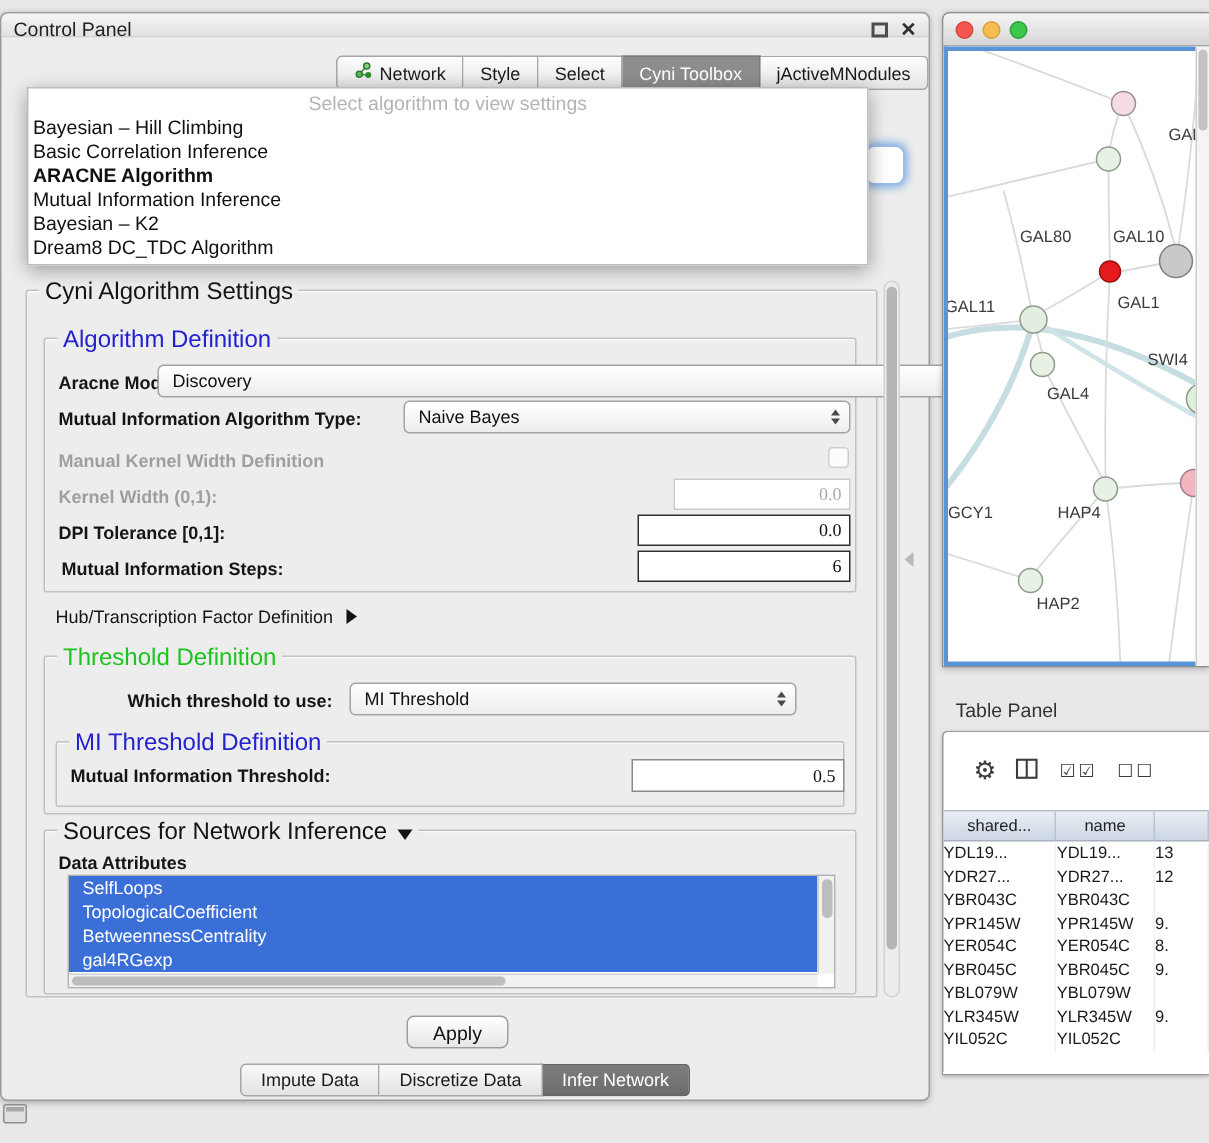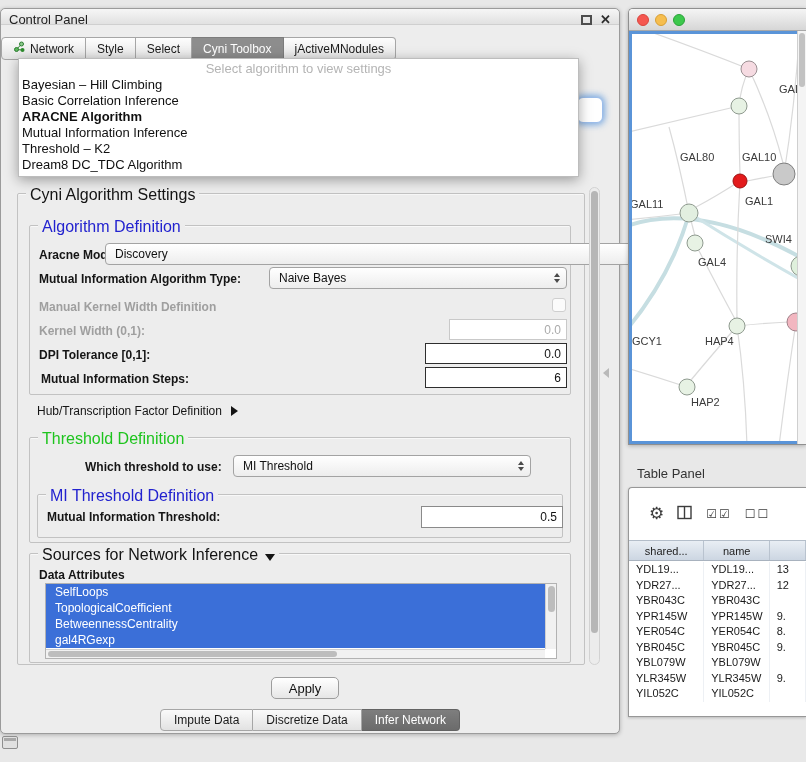--- a/index.html
+++ b/index.html
@@ -9,21 +9,21 @@
   
   .cp-window{position:absolute;left:0;top:8px;width:620px;height:726px;background:#ededed;
     border:1px solid #9b9b9b;border-radius:5px;box-shadow:0 1px 4px rgba(0,0,0,.25)}
   .cp-titlebar{position:absolute;left:0;top:0;right:0;height:16px;background:linear-gradient(#f6f6f6,#e1e1e1);
     border-bottom:1px solid #cfcfcf;border-radius:5px 5px 0 0}
   .cp-title{position:absolute;left:8px;top:3px;font-size:13px;color:#222}
   .tb-icons{position:absolute;right:8px;top:4px;display:flex;gap:8px;align-items:center}
   .float-ic{width:11px;height:10px;border:2px solid #4d4d4d;display:inline-block}
   .close-ic{font-size:13px;font-weight:bold;color:#2e2e2e;line-height:13px}
 
-  .cp-tabs{position:absolute;left:0;top:28px;width:100%;display:flex;justify-content:flex-start}
+  .cp-tabs{position:absolute;left:0;top:28px;width:100%;display:flex;justify-content:flex-end}
   .tab{height:23px;padding:0 11px;font-size:12px;color:#1a1a1a;background:linear-gradient(#fdfdfd,#e4e4e4);
     border:1px solid #a6a6a6;border-left:none;display:flex;align-items:center;gap:5px;white-space:nowrap}
   .tab:first-child{border-left:1px solid #a6a6a6;border-radius:4px 0 0 4px}
   .tab:last-child{border-radius:0 4px 4px 0}
   .tab.sel{background:#8d8d8d;color:#fff;border-color:#7c7c7c}
 
   .help-btn{position:absolute;left:576px;top:88px;width:26px;height:26px;background:#fff;
     border:1px solid #9cbdea;border-radius:6px;box-shadow:0 0 6px 2px rgba(90,150,220,.75);z-index:5}
 
   .popup{position:absolute;left:17px;top:49px;width:561px;background:#fff;border:1px solid #bdbdbd;
@@ -41,21 +41,21 @@
   .lbl.dis{color:#9f9f9f}
   .plain{font-weight:normal}
 
   .combo{position:absolute;display:flex;align-items:center;height:22px;background:linear-gradient(#ffffff,#ededed);
     border:1px solid #a3a3a3;border-radius:4px;padding-left:9px;font-size:12px;color:#111}
   .combo-arr{margin-left:auto;margin-right:6px;display:flex;flex-direction:column;gap:2px;align-items:center}
   .tu{width:0;height:0;border-left:3.5px solid transparent;border-right:3.5px solid transparent;border-bottom:4.5px solid #4a4a4a}
   .td{width:0;height:0;border-left:3.5px solid transparent;border-right:3.5px solid transparent;border-top:4.5px solid #4a4a4a}
 
   .field{position:absolute;height:21px;background:#fff;border:1px solid #2e2e2e;text-align:right;
-    padding:0 5px;font-size:12px;color:#111;font-family:Liberation Sans, sans-serif}
+    padding:0 5px;font-size:12px;color:#111;font-family:Liberation Serif, serif}
   .field.mid{border-color:#8a8a8a}
   .field.dis{border-color:#c9c9c9;color:#ababab}
   .chk{position:absolute;width:14px;height:14px;background:#fbfbfb;border:1px solid #cfcfcf;border-radius:3px}
 
   .hub{position:absolute;display:flex;align-items:center}
   .tri-r{width:0;height:0;border-top:5px solid transparent;border-bottom:5px solid transparent;
     border-left:7px solid #141414;display:inline-block;margin-left:9px}
   .tri-d{width:0;height:0;border-left:5px solid transparent;border-right:5px solid transparent;
     border-top:7px solid #141414;display:inline-block;margin-left:7px;vertical-align:-1px}
 
@@ -106,21 +106,21 @@
     border-right:none;border-radius:4px 0 0 0;overflow:hidden;box-shadow:0 1px 3px rgba(0,0,0,.2)}
   .tp-toolbar{height:52px;display:flex;align-items:center;gap:13px;padding-left:20px}
   .ticon{font-size:17px;color:#3c3c3c;line-height:18px}
   .ticon.small{font-size:12px;letter-spacing:2px}
   .tp-head{position:absolute;left:0;top:52px;right:0;height:21px;background:linear-gradient(#e9eef4,#ccd6e2);
     border-top:1px solid #b3bdc9;border-bottom:1px solid #a8b2be;display:flex}
   .tp-col{border-right:1px solid #b9c3cf;font-size:11px;display:flex;align-items:center;justify-content:center;
     color:#222;overflow:hidden;white-space:nowrap}
   .tp-rows{position:absolute;left:0;top:74px;right:0;bottom:0;overflow:hidden}
   .tp-row{display:flex;height:15.5px;line-height:15.5px;font-size:11px;color:#1a1a1a}
-  .tp-cell{padding-left:7px;border-right:1px solid #edf0f4;white-space:nowrap;overflow:hidden}
+  .tp-cell{border-right:1px solid #edf0f4;white-space:nowrap;overflow:hidden}
 
   .dock-icon{position:absolute;left:2px;top:736px;width:16px;height:13px;border:1px solid #8e8e8e;
     background:#e0e0e0;border-radius:2px}
   .dock-icon::after{content:"";position:absolute;left:1px;top:1px;right:1px;height:3px;background:#a8a8a8}
 </style>
 </head>
 <body>
 
 <div class="screen">
 
@@ -245,21 +245,21 @@
         <div class="vthumb"></div>
       </div>
 
     <div class="popup">
       <div class="popup-ph">Select algorithm to view settings</div>
       <div id="algoItems">
           <div class="algo-item">Bayesian – Hill Climbing</div>
           <div class="algo-item">Basic Correlation Inference</div>
           <div class="algo-item bold">ARACNE Algorithm</div>
           <div class="algo-item">Mutual Information Inference</div>
-          <div class="algo-item">Threshold – K2</div>
+          <div class="algo-item">Bayesian – K2</div>
           <div class="algo-item">Dream8 DC_TDC Algorithm</div>
         </div>
     </div>
 
     <button class="apply">Apply</button>
     <div class="bottom-tabs" id="bottomTabs">
         <div class="btab">Impute Data</div>
         <div class="btab">Discretize Data</div>
         <div class="btab sel">Infer Network</div>
       </div>

